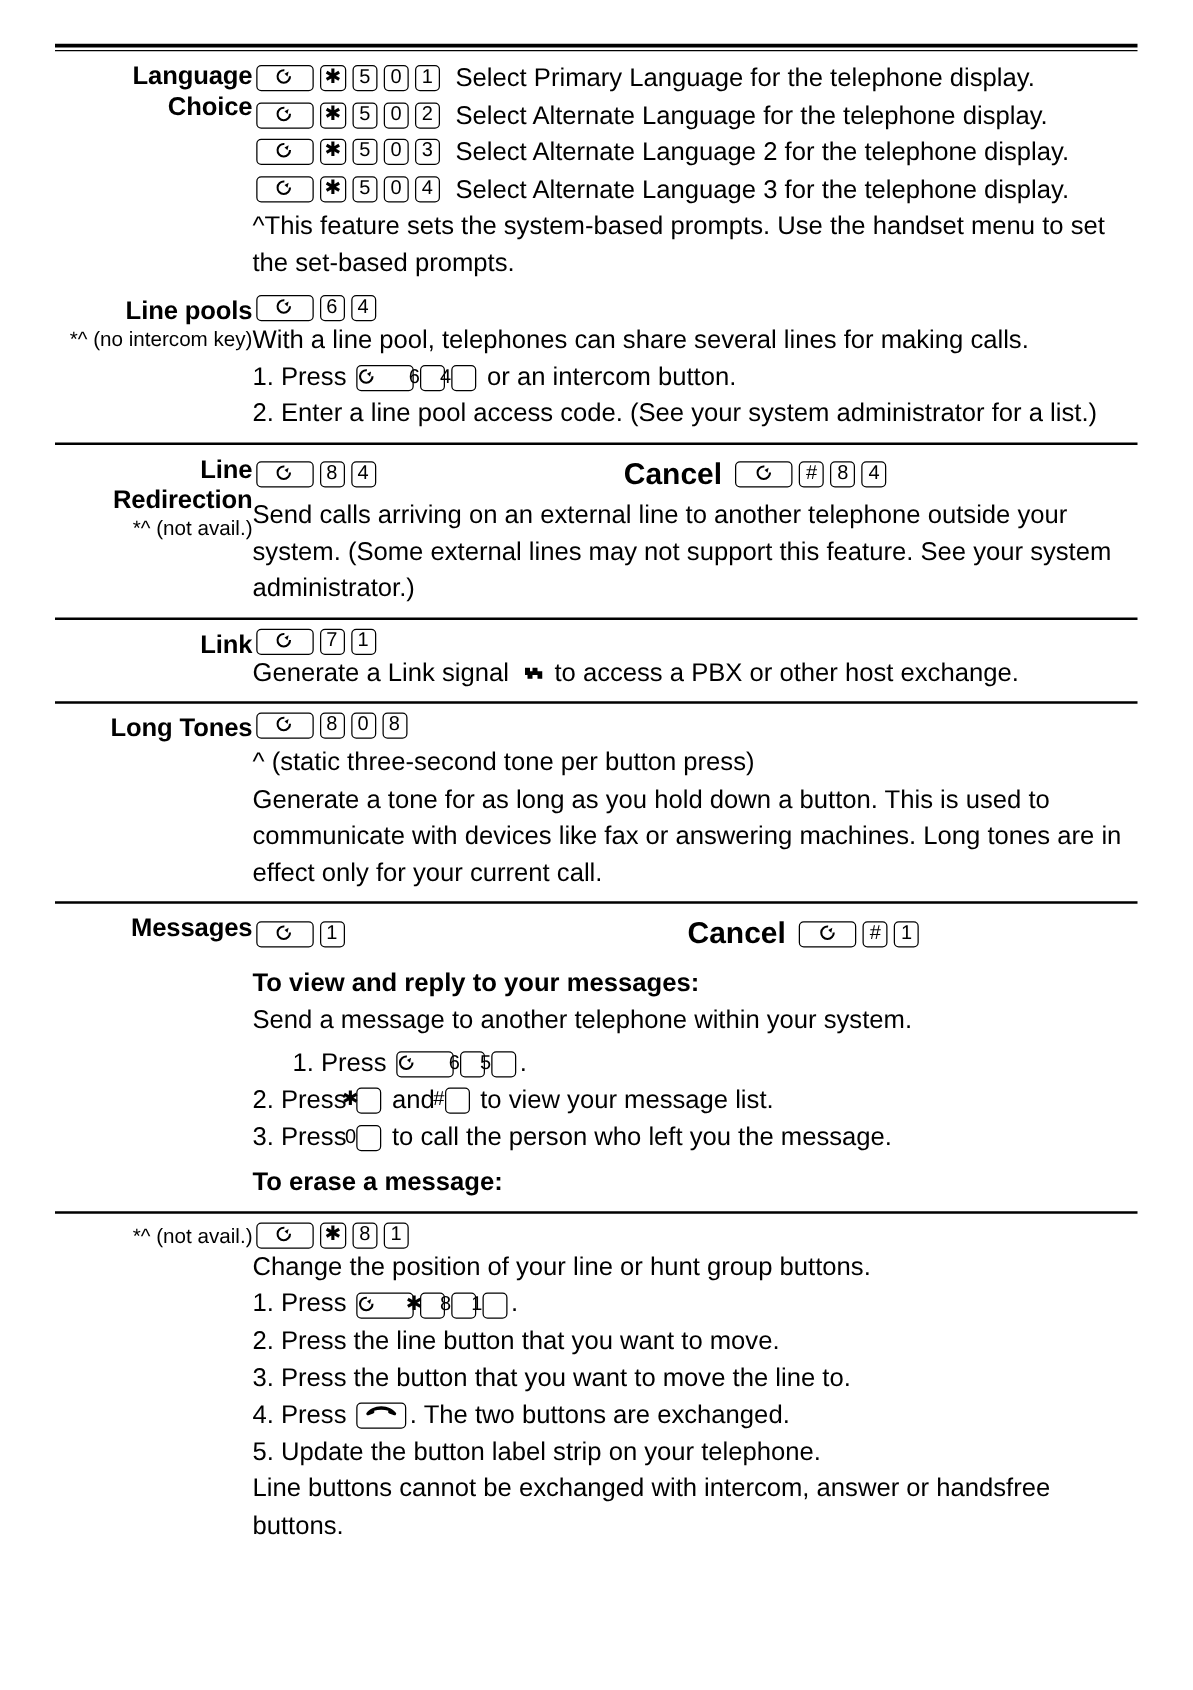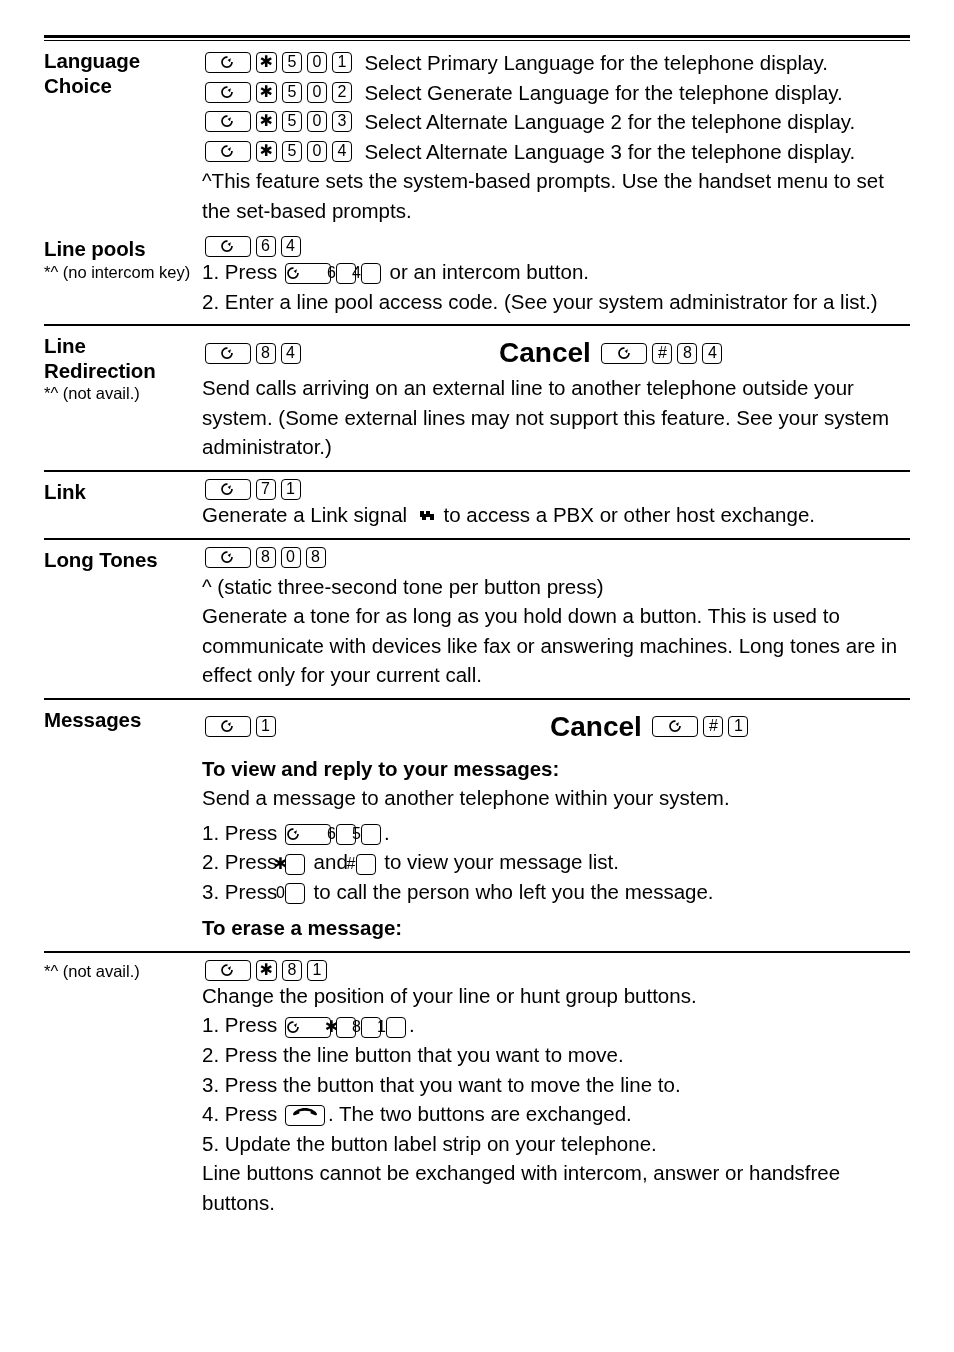--- a/index.html
+++ b/index.html
@@ -38,20 +38,21 @@
   
   .section {
     display: flex;
     align-items: flex-start;
     padding: 6px 0 8px 0;
   }
   .col-label {
     width: 158px;
     flex: 0 0 158px;
     padding-top: 2px;
+    text-align: right;
   }
   .col-body {
     flex: 1 1 auto;
     min-width: 0;
     padding-top: 1px;
   }
   .feature-title {
     font-size: 20.5px;
     font-weight: bold;
     line-height: 1.20;
@@ -83,21 +84,21 @@
     flex-wrap: nowrap;
   }
   .keyrow .desc { margin-left: 10px; white-space: nowrap; }
   .cancel-block {
     display: inline-flex;
     align-items: center;
     margin-left: 196px;
   }
   .cancel-word {
     font-weight: bold;
-    font-size: 28px;
+    font-size: 24px;
     margin-right: 8px;
   }
 
   
   .key {
     display: inline-block;
     position: relative;
     vertical-align: middle;
     box-sizing: border-box;
     border: 1.6px solid #000;
@@ -168,21 +169,21 @@
 
       <div class="keyrow">
         <span class="key feature"><span class="glyph-feature"><svg width="13" height="13" viewBox="0 0 13 13">
                 <path d="M6.5 1.2 A5 5 0 1 0 11 6" fill="none" stroke="#000" stroke-width="1.7"></path>
                 <path d="M9.9 2.2 L6.6 4.0 L9.0 6.2 Z" fill="#000"></path>
               </svg></span></span>
         <span class="key">✱</span>
         <span class="key">5</span>
         <span class="key">0</span>
         <span class="key">2</span>
-        <span class="desc">Select Generate Language for the telephone display.</span>
+        <span class="desc">Select Alternate Language for the telephone display.</span>
       </div>
 
       <div class="keyrow">
         <span class="key feature"><span class="glyph-feature"><svg width="13" height="13" viewBox="0 0 13 13">
                 <path d="M6.5 1.2 A5 5 0 1 0 11 6" fill="none" stroke="#000" stroke-width="1.7"></path>
                 <path d="M9.9 2.2 L6.6 4.0 L9.0 6.2 Z" fill="#000"></path>
               </svg></span></span>
         <span class="key">✱</span>
         <span class="key">5</span>
         <span class="key">0</span>
@@ -213,20 +214,21 @@
     </div>
     <div class="col-body">
       <div class="keyrow">
         <span class="key feature"><span class="glyph-feature"><svg width="13" height="13" viewBox="0 0 13 13">
                 <path d="M6.5 1.2 A5 5 0 1 0 11 6" fill="none" stroke="#000" stroke-width="1.7"></path>
                 <path d="M9.9 2.2 L6.6 4.0 L9.0 6.2 Z" fill="#000"></path>
               </svg></span></span>
         <span class="key">6</span>
         <span class="key">4</span>
       </div>
+      <div class="para">With a line pool, telephones can share several lines for making calls.</div>
       <div class="numitem"><span>1. Press </span><span class="key feature"><span class="glyph-feature"><svg width="13" height="13" viewBox="0 0 13 13">
                 <path d="M6.5 1.2 A5 5 0 1 0 11 6" fill="none" stroke="#000" stroke-width="1.7"></path>
                 <path d="M9.9 2.2 L6.6 4.0 L9.0 6.2 Z" fill="#000"></path>
               </svg></span></span><span class="key">6</span><span class="key">4</span><span> or an intercom button.</span></div>
       <div class="numitem"><span>2. Enter a line pool access code. (See your system administrator for a list.)</span></div>
     </div>
   </div>
 
   <div class="rule-single"></div>
 
@@ -318,21 +320,21 @@
           <span class="key feature"><span class="glyph-feature"><svg width="13" height="13" viewBox="0 0 13 13">
                   <path d="M6.5 1.2 A5 5 0 1 0 11 6" fill="none" stroke="#000" stroke-width="1.7"></path>
                   <path d="M9.9 2.2 L6.6 4.0 L9.0 6.2 Z" fill="#000"></path>
                 </svg></span></span>
           <span class="key">#</span>
           <span class="key">1</span>
         </span>
       </div>
       <div class="para bold" style="margin-top:7px;">To view and reply to your messages:</div>
       <div class="para">Send a message to another telephone within your system.</div>
-      <div class="numitem" style="margin-top:5px;"><span>1. Press </span><span class="key feature"><span class="glyph-feature"><svg width="13" height="13" viewBox="0 0 13 13">
+      <div class="numitem" style="margin-top:5px;margin-left:32px;"><span>1. Press </span><span class="key feature"><span class="glyph-feature"><svg width="13" height="13" viewBox="0 0 13 13">
                 <path d="M6.5 1.2 A5 5 0 1 0 11 6" fill="none" stroke="#000" stroke-width="1.7"></path>
                 <path d="M9.9 2.2 L6.6 4.0 L9.0 6.2 Z" fill="#000"></path>
               </svg></span></span><span class="key">6</span><span class="key">5</span><span>.</span></div>
       <div class="numitem"><span>2. Press </span><span class="key">✱</span><span> and </span><span class="key">#</span><span> to view your message list.</span></div>
       <div class="numitem"><span>3. Press </span><span class="key">0</span><span> to call the person who left you the message.</span></div>
       <div class="para bold" style="margin-top:7px;">To erase a message:</div>
     </div>
   </div>
 
   <div class="rule-single"></div>

